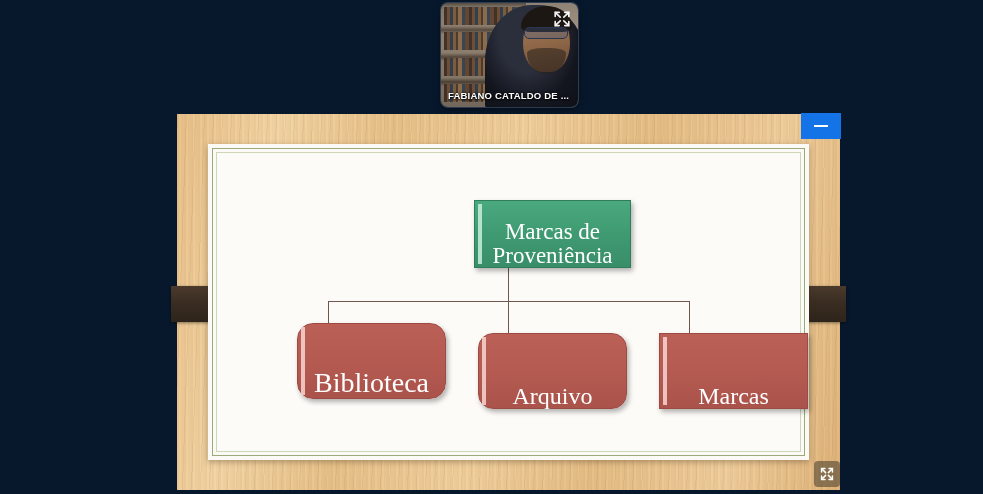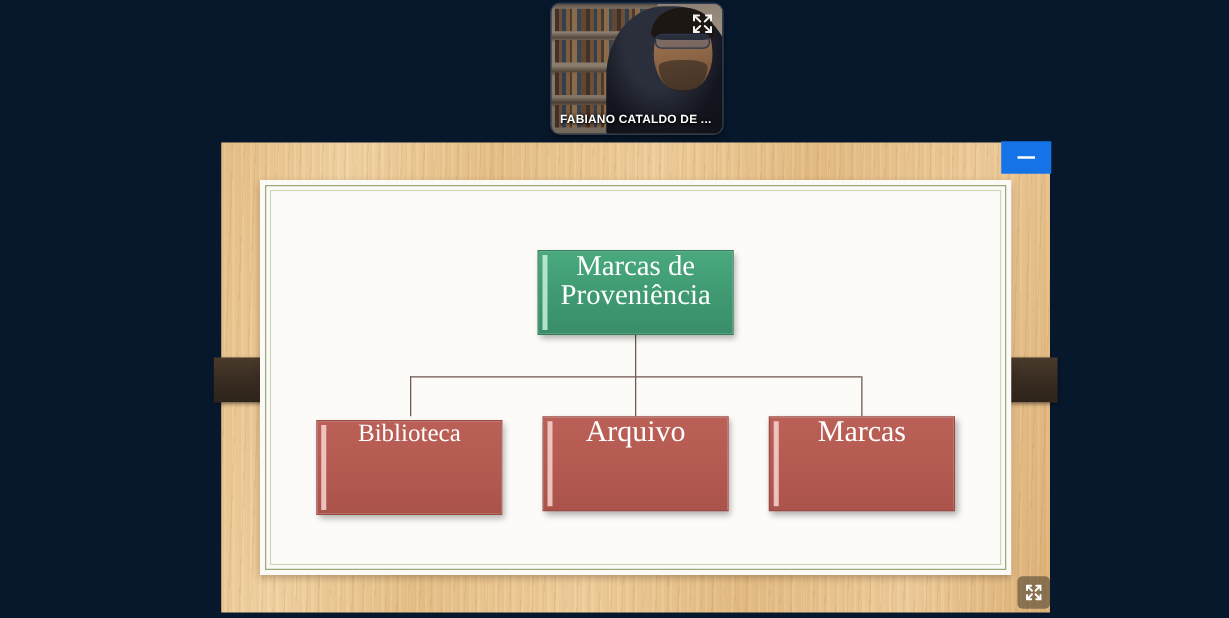--- a/index.html
+++ b/index.html
@@ -223,27 +223,28 @@
   .clamp.right .clamp-cap { left: -3px; }
 
   
   .chart {
     position: absolute;
     inset: 0;
   }
   .node {
     position: absolute;
     display: flex;
-    align-items: flex-start;
+    align-items: flex-end;
     justify-content: center;
     text-align: center;
     color: #ffffff;
     font-family: "Liberation Serif", serif;
     line-height: 1.02;
     box-shadow: 2px 3px 5px rgba(0,0,0,0.30);
+    margin-left: 44px;
   }
   .node .edge-hi {
     position: absolute;
     left: 3px; top: 3px; bottom: 3px;
     width: 4px;
   }
   .node-root {
     background: linear-gradient(180deg, #4aa97e 0%, #3f9a72 50%, #398e69 100%);
     border: 1px solid #2f7d5b;
   }
@@ -355,26 +356,26 @@
         <div class="connector conn-h" style="left:120px; top:157px; width:361px;"></div>
         <div class="connector conn-v" style="left:120px; top:157px; height:32px;"></div>
         <div class="connector conn-v" style="left:300px; top:157px; height:32px;"></div>
         <div class="connector conn-v" style="left:481px; top:157px; height:32px;"></div>
 
         <div class="node node-root" style="left:222px; top:56px; width:157px; height:68px; font-size:23px;">
           <span class="edge-hi"></span>
           <span class="node-label">Marcas de Proveniência</span>
         </div>
 
-        <div class="node node-child" style="left:45px; top:192px; width:149px; height:76px; font-size:20px;">
+        <div class="node node-child" style="left:45px; top:179px; width:149px; height:76px; font-size:28px;border-radius:16px;">
           <span class="edge-hi"></span>
           <span class="node-label">Biblioteca</span>
         </div>
 
-        <div class="node node-child" style="left:226px; top:189px; width:149px; height:76px; font-size:24px;">
+        <div class="node node-child" style="left:226px; top:189px; width:149px; height:76px; font-size:24px;border-radius:15px;">
           <span class="edge-hi"></span>
           <span class="node-label">Arquivo</span>
         </div>
 
         <div class="node node-child" style="left:407px; top:189px; width:149px; height:76px; font-size:24px;">
           <span class="edge-hi"></span>
           <span class="node-label">Marcas</span>
         </div>
 
       </div>

